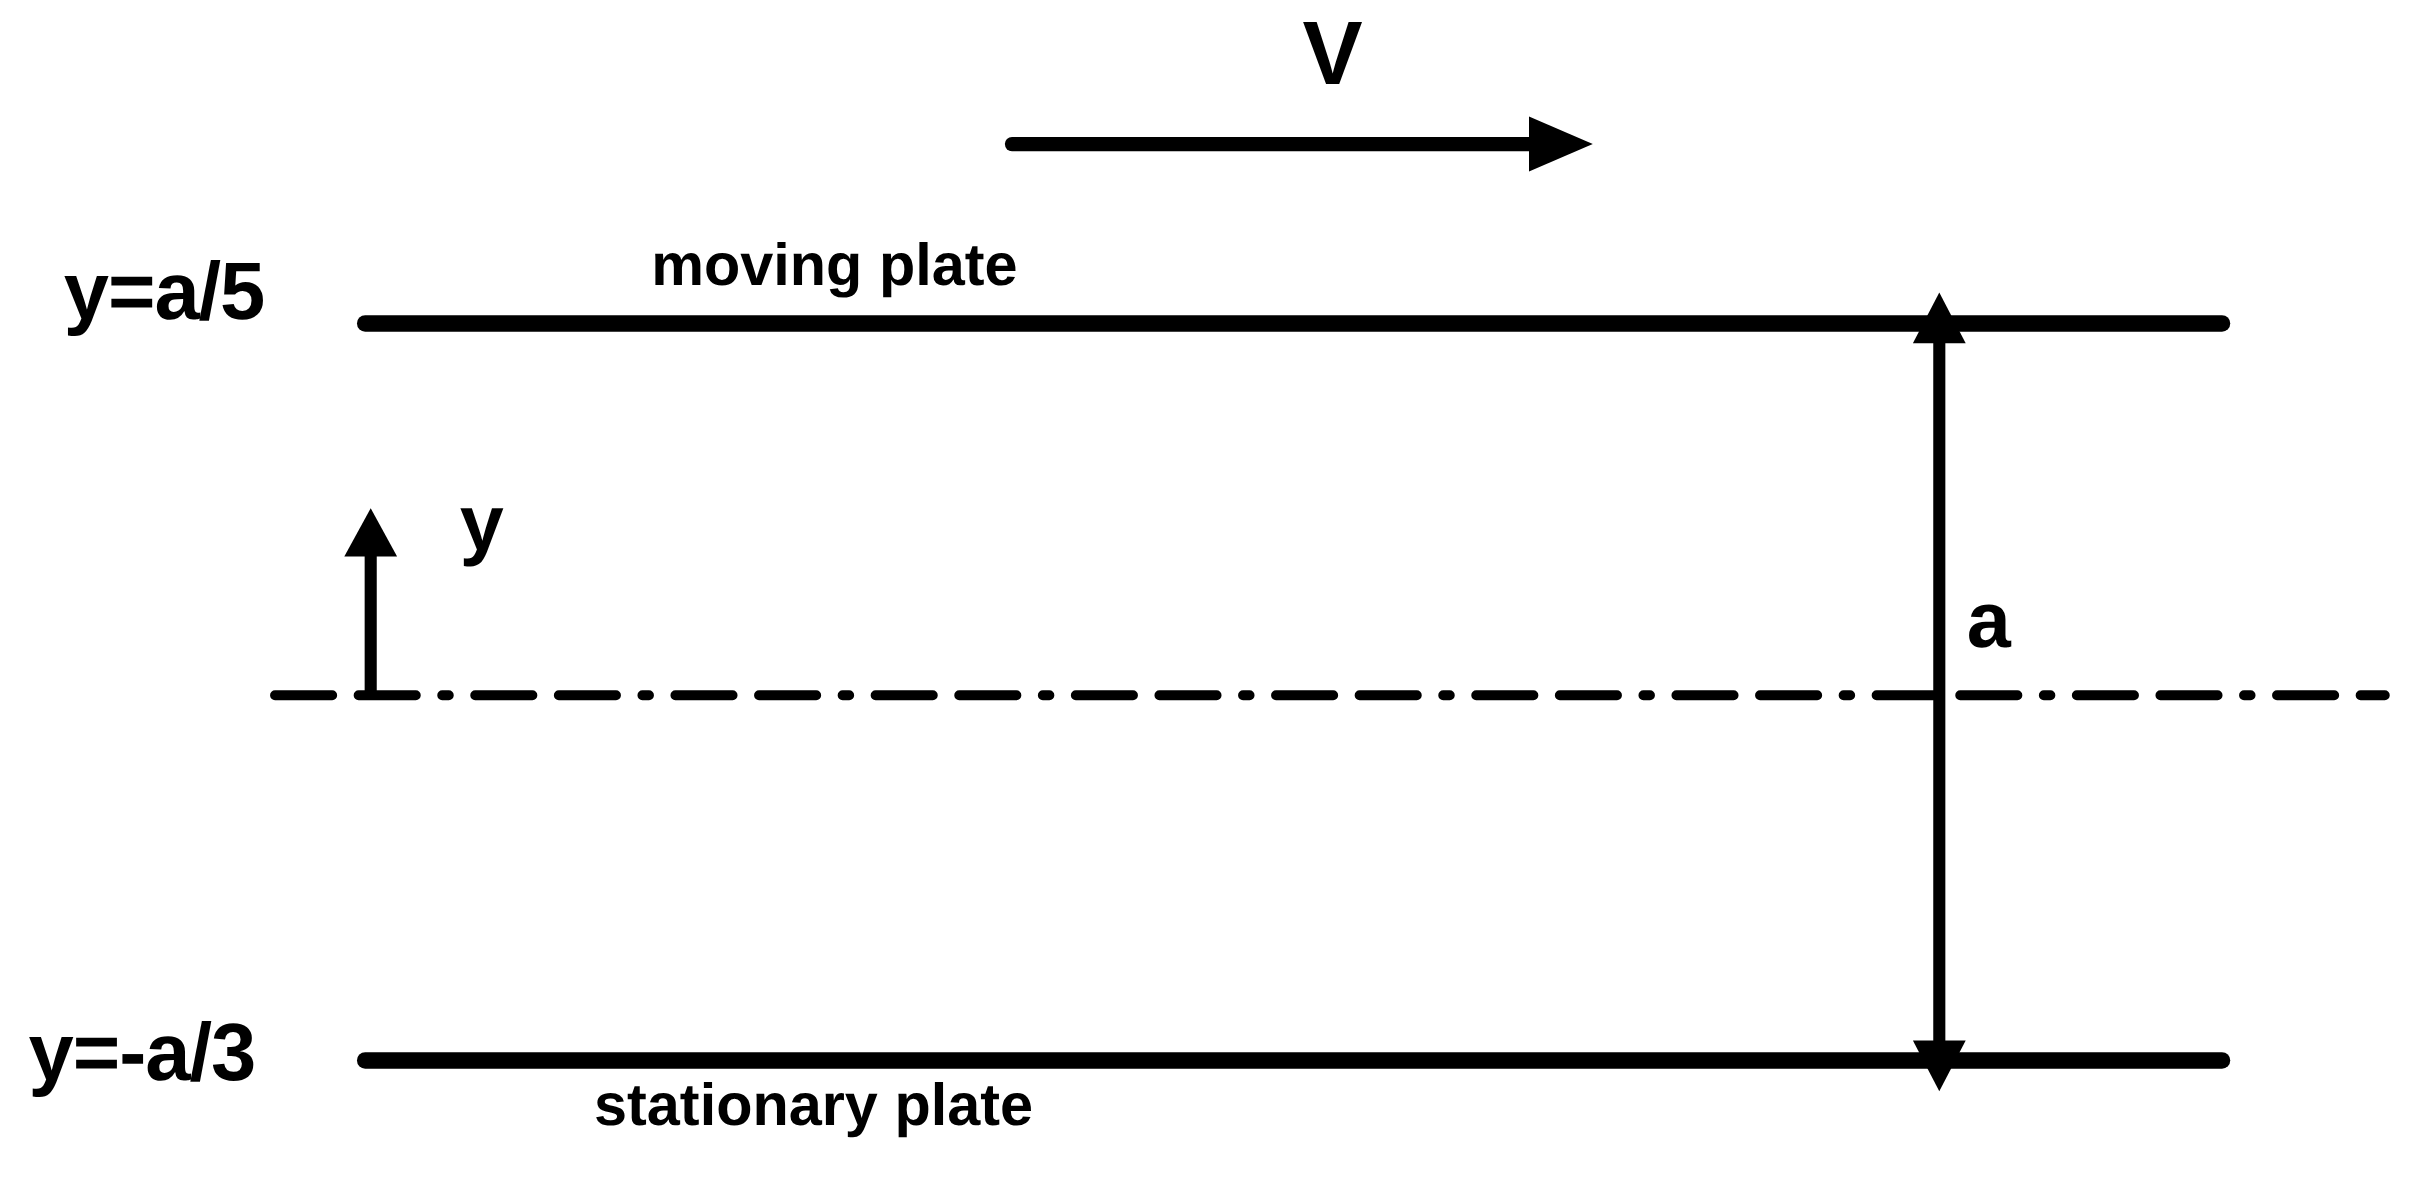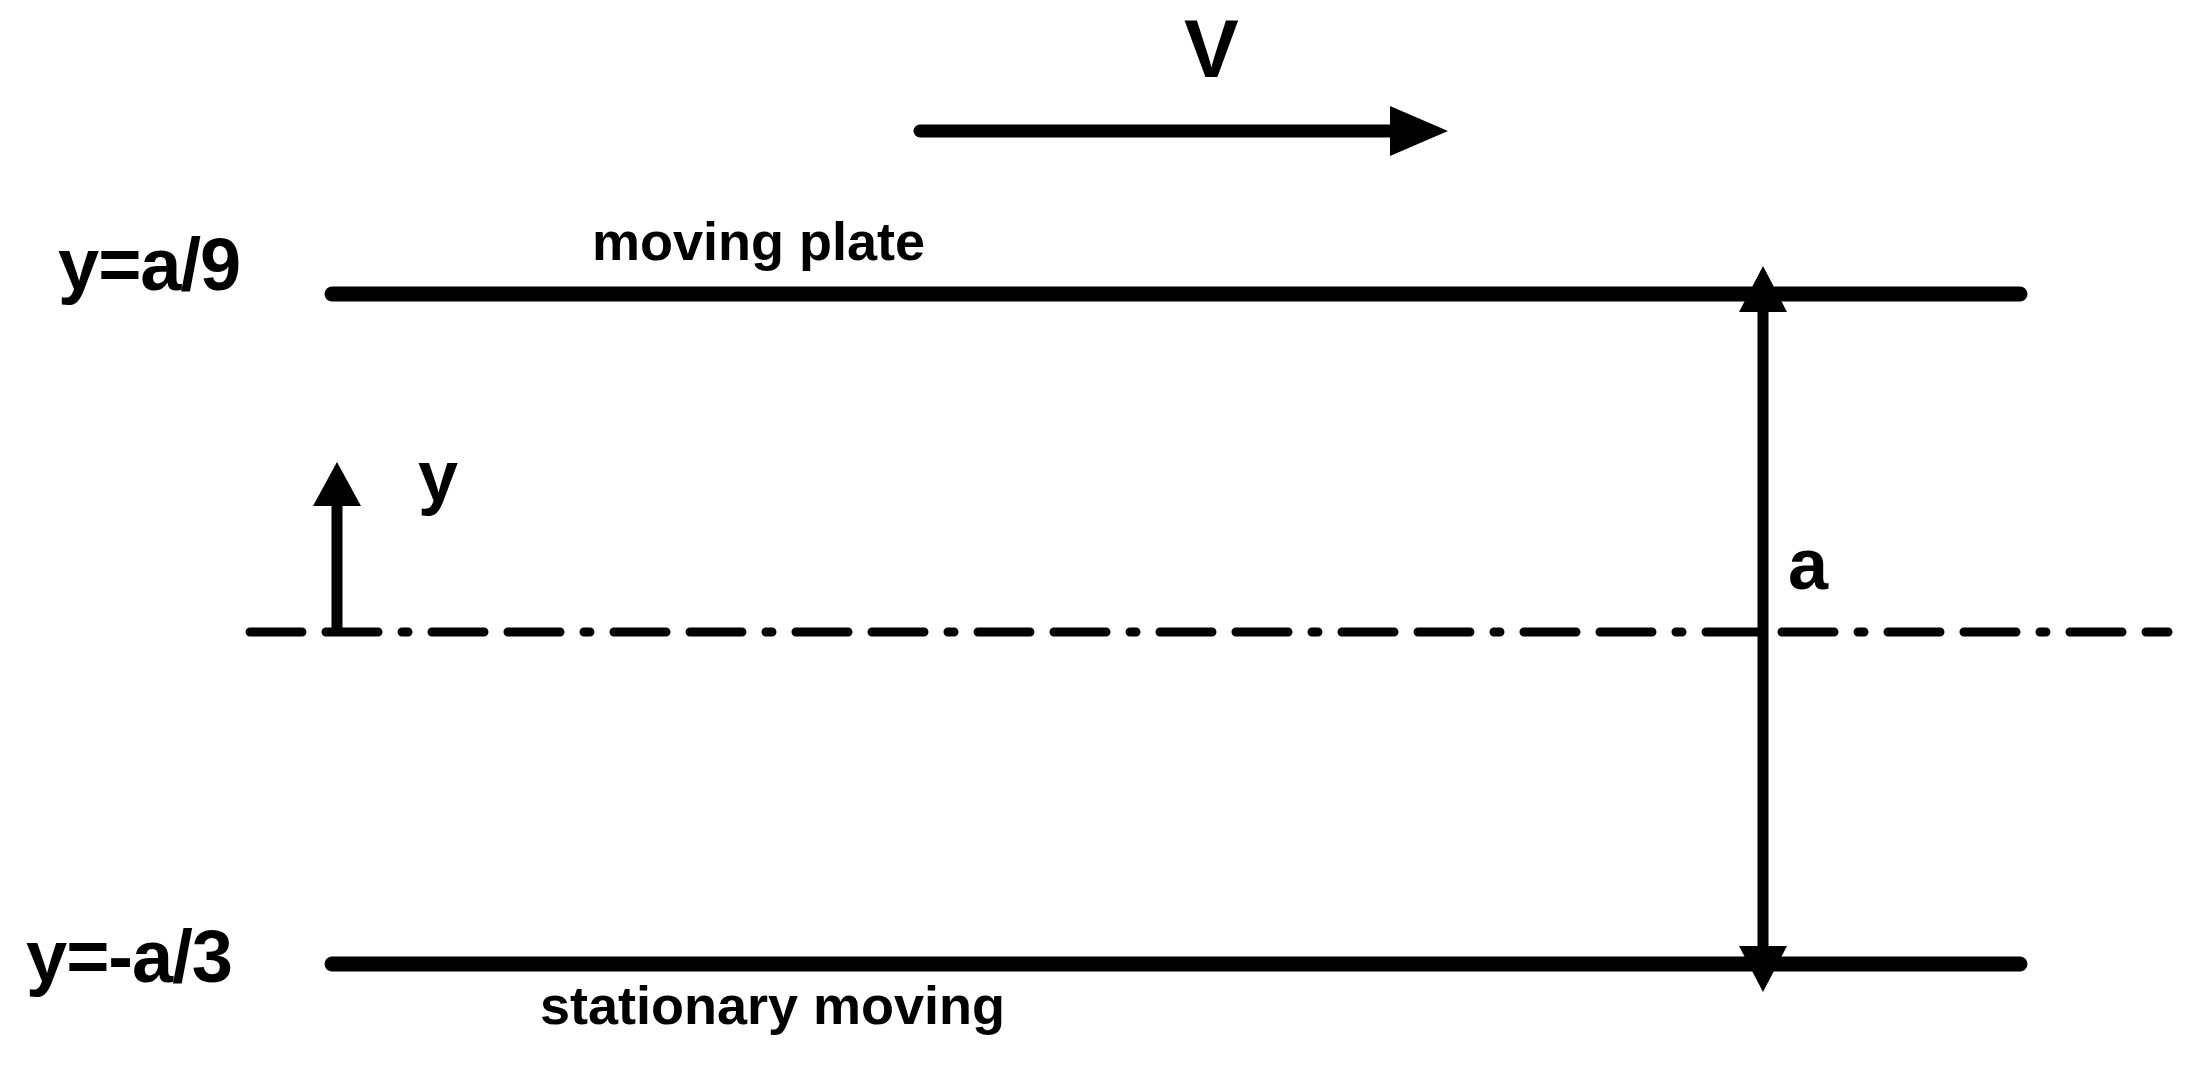--- a/index.html
+++ b/index.html
@@ -89,27 +89,27 @@
     </g>
 
     <g>
       <line x1="1763" y1="306" x2="1763" y2="952" stroke="#000000" stroke-width="11" stroke-linecap="butt"></line>
       <polygon points="1739,312 1763,266 1787,312" fill="#000000"></polygon>
       <polygon points="1739,946 1763,992 1787,946" fill="#000000"></polygon>
     </g>
 
   </svg>
 
-  <div class="lbl lbl-big" id="label-y-top">y=a/9</div>
+  <div class="lbl lbl-big" id="label-y-top">y=a/5</div>
 
   <div class="lbl lbl-big" id="label-y-bottom">y=-a/3</div>
 
   <div class="lbl lbl-mid" id="label-moving">moving plate</div>
 
-  <div class="lbl lbl-mid" id="label-stationary">stationary moving</div>
+  <div class="lbl lbl-mid" id="label-stationary">stationary plate</div>
 
   <div class="lbl lbl-vel" id="label-velocity">V</div>
 
   <div class="lbl lbl-dim" id="label-gap">a</div>
 
   <div class="lbl lbl-axis" id="label-yaxis">y</div>
 
 </div>
 
 </body></html>

